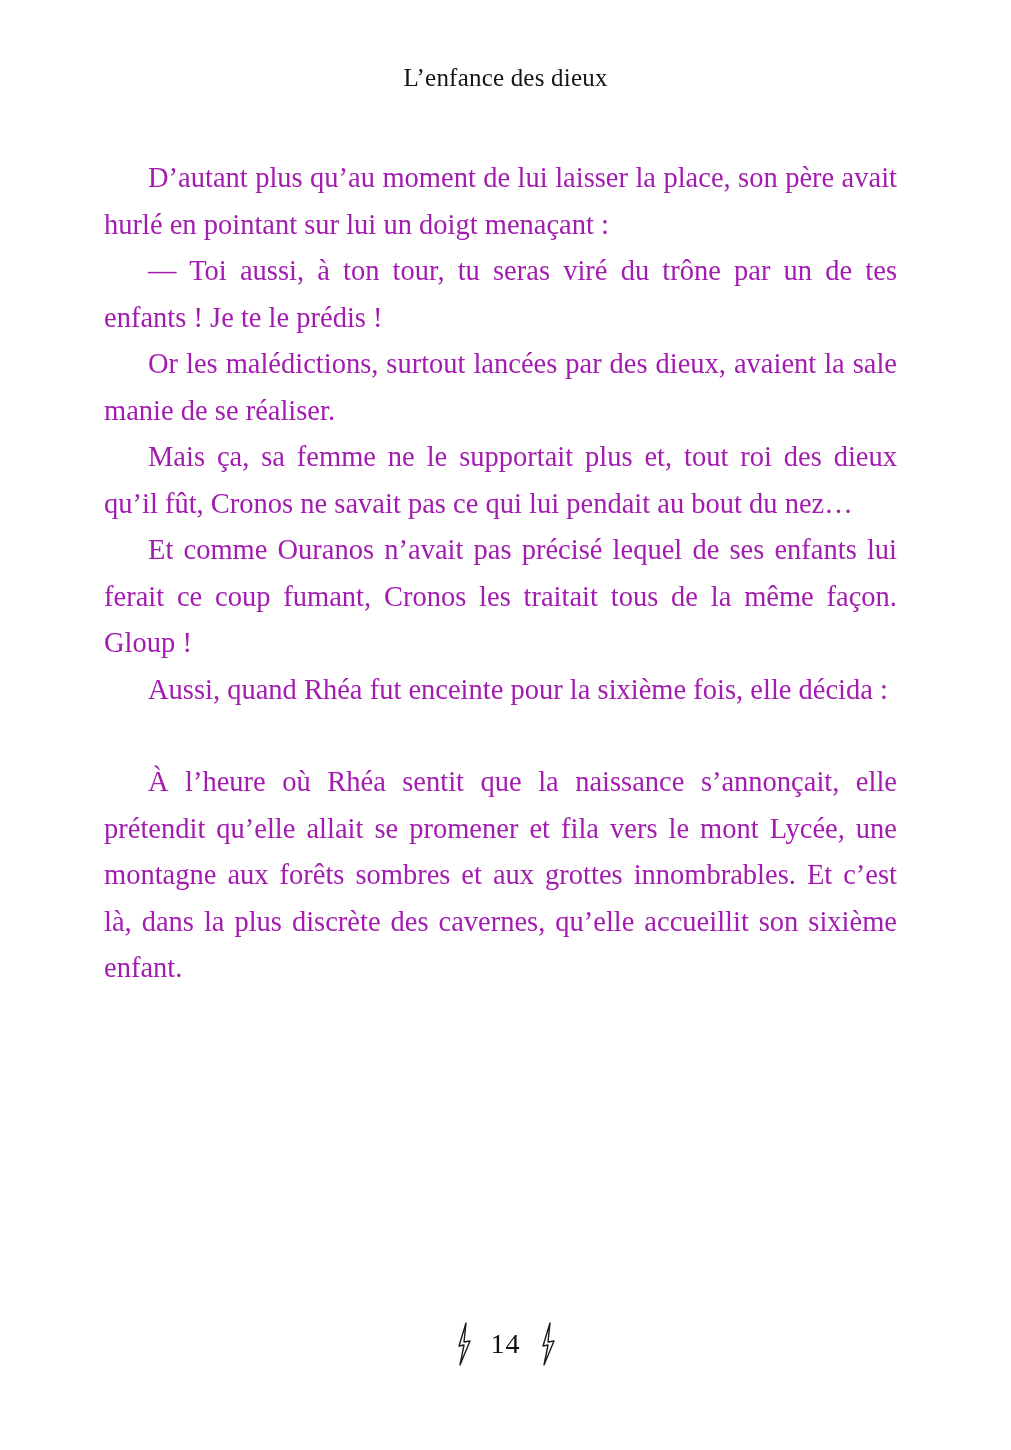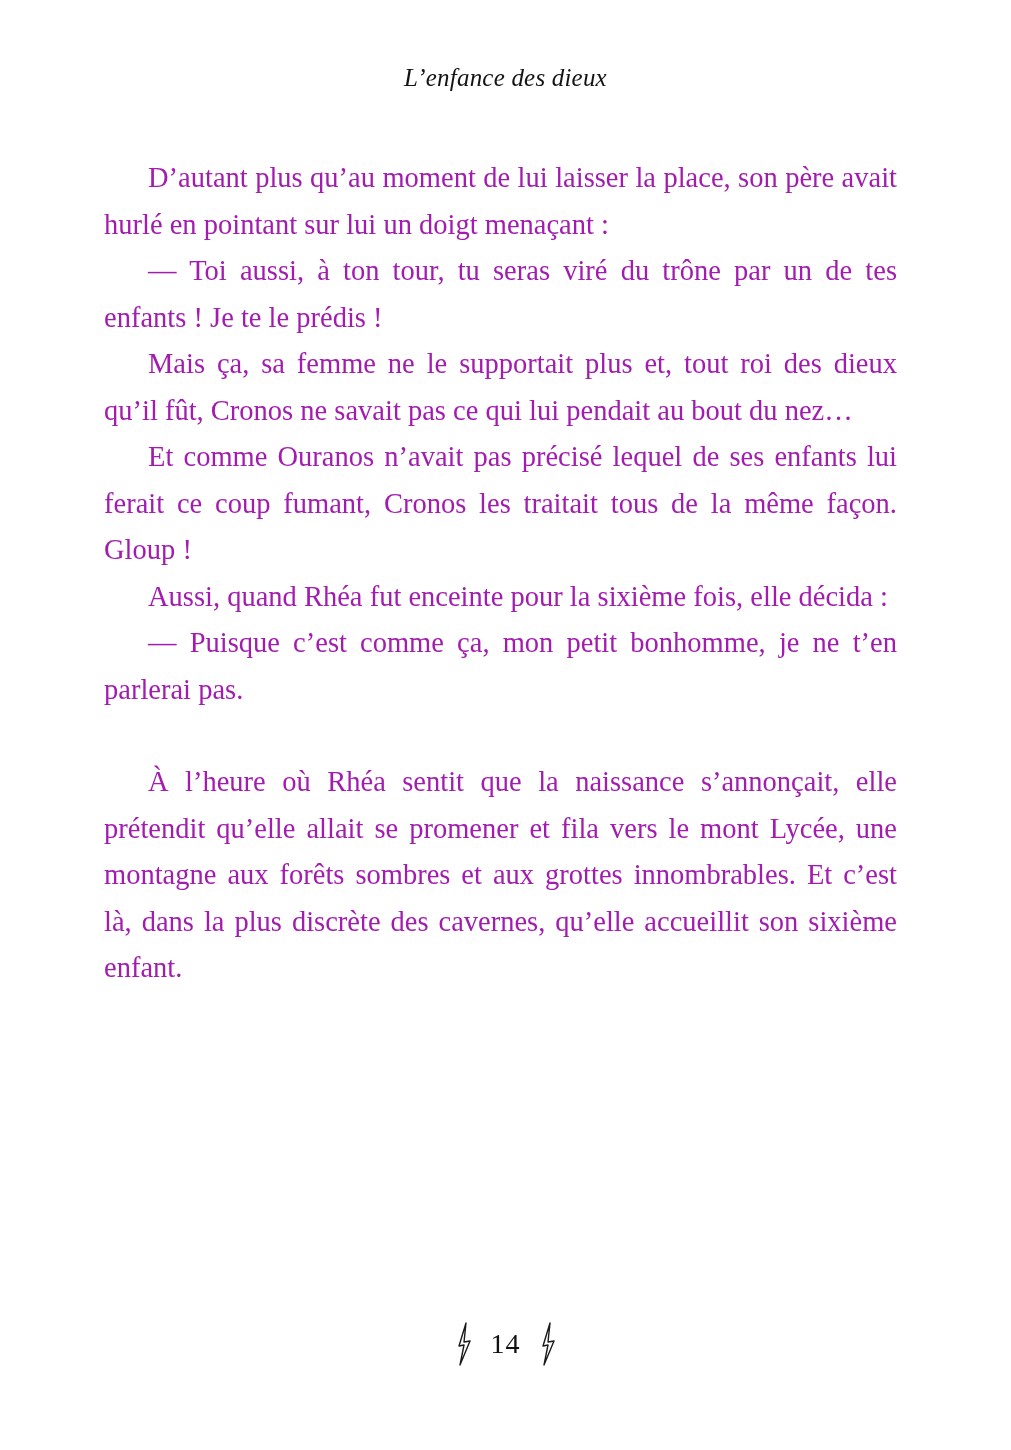--- a/index.html
+++ b/index.html
@@ -22,21 +22,20 @@
     width: 1011px;
     height: 1450px;
     box-sizing: border-box;
   }
   .running-head {
     position: absolute;
     top: 64px;
     left: 0;
     width: 1011px;
     text-align: center;
-    font-style: italic;
     font-size: 25px;
     letter-spacing: 0.2px;
     color: #141414;
   }
   .body-text {
     position: absolute;
     top: 155px;
     left: 104px;
     width: 793px;
   }
@@ -81,24 +80,24 @@
 </head>
 <body>
 
 <div class="page">
 
   <div class="running-head">L’enfance des dieux</div>
 
   <div class="body-text">
     <p class="para">D’autant plus qu’au moment de lui laisser la place, son père avait hurlé en pointant sur lui un doigt menaçant :</p>
     <p class="para">— Toi aussi, à ton tour, tu seras viré du trône par un de tes enfants ! Je te le prédis !</p>
+    <p class="para">Or les malédictions, surtout lancées par des dieux, avaient la sale manie de se réaliser.</p>
     <p class="para">Mais ça, sa femme ne le supportait plus et, tout roi des dieux qu’il fût, Cronos ne savait pas ce qui lui pendait au bout du nez…</p>
     <p class="para">Et comme Ouranos n’avait pas précisé lequel de ses enfants lui ferait ce coup fumant, Cronos les traitait tous de la même façon. Gloup !</p>
     <p class="para">Aussi, quand Rhéa fut enceinte pour la sixième fois, elle décida :</p>
-    <p class="para">— Puisque c’est comme ça, mon petit bonhomme, je ne t’en parlerai pas.</p>
     <p class="para gap-before">À l’heure où Rhéa sentit que la naissance s’annonçait, elle prétendit qu’elle allait se promener et fila vers le mont Lycée, une montagne aux forêts sombres et aux grottes innombrables. Et c’est là, dans la plus discrète des cavernes, qu’elle accueillit son sixième enfant.</p>
   </div>
 
   <div class="folio">
     <span class="bolt">
       <svg width="18" height="44" viewBox="0 0 18 44" aria-hidden="true">
         <path d="M11 1 L4 24 L9 23 L5 43 L15 19 L9 20 Z" fill="none" stroke="#1a1a1a" stroke-width="1.4" stroke-linejoin="round"></path>
       </svg>
     </span>
     <span class="folio-number">14</span>

